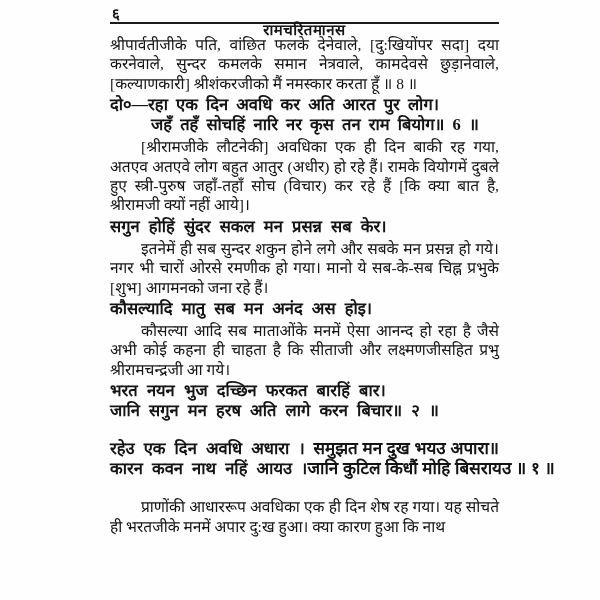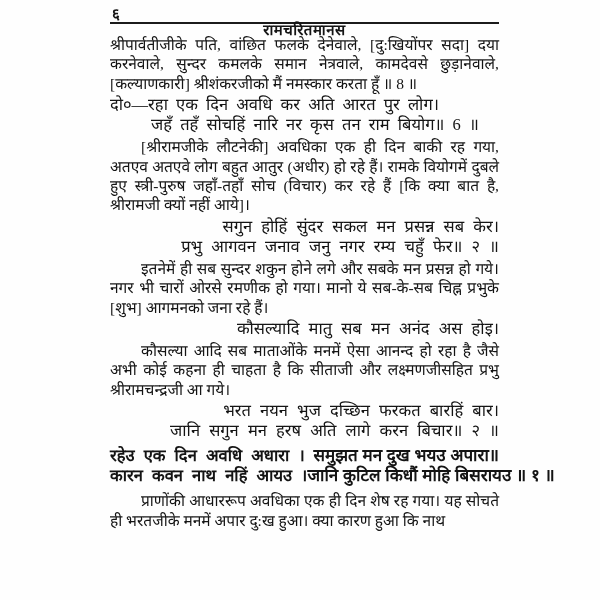--- a/index.html
+++ b/index.html
@@ -43,30 +43,30 @@
     letter-spacing: 0.5px;
   }
   .para {
     font-size: 15.5px;
     line-height: 19.4px;
     text-align: justify;
     margin: 0;
   }
   .para.indent { text-indent: 31px; }
   .verse {
-    font-weight: normal;
+    font-weight: bold;
     font-size: 16.5px;
     line-height: 20px;
     margin: 2px 0 2px 0;
     word-spacing: 4px;
   }
   .verse .vline { display: block; }
   .doha-open .vline2 { margin-left: 41px; }
-  .verse.centered { text-align: right; word-spacing: 5px; }
-  .chaupai { margin: 5px 0; }
+  .verse.centered { text-align: left; word-spacing: 5px; }
+  .chaupai { margin: 18px 0; }
   .chaupai .cline {
     display: flex;
     justify-content: space-between;
     align-items: baseline;
     font-weight: bold;
     line-height: 20px;
   }
   .chaupai .half-left  { font-size: 16.5px; word-spacing: 5px; white-space: nowrap; }
   .chaupai .half-right { font-size: 17px;  word-spacing: 0.5px; white-space: nowrap; }
 </style>
@@ -85,21 +85,20 @@
 
     <div class="verse doha-open">
       <span class="vline vline1">दो०—रहा एक दिन अवधि कर अति आरत पुर लोग।</span>
       <span class="vline vline2">जहँ तहँ सोचहिं नारि नर कृस तन राम बियोग॥ 6 ॥</span>
     </div>
 
     <p class="para indent">[श्रीरामजीके लौटनेकी] अवधिका एक ही दिन बाकी रह गया, अतएव अतएवे लोग बहुत आतुर (अधीर) हो रहे हैं। रामके वियोगमें दुबले हुए स्त्री-पुरुष जहाँ-तहाँ सोच (विचार) कर रहे हैं [कि क्या बात है, श्रीरामजी क्यों नहीं आये]।</p>
 
     <div class="verse centered">
       <span class="vline">सगुन होहिं सुंदर सकल मन प्रसन्न सब केर।</span>
-      <span class="vline">प्रभु आगवन जनाव जनु नगर रम्य चहुँ फेर॥ २ ॥</span>
     </div>
 
     <p class="para indent">इतनेमें ही सब सुन्दर शकुन होने लगे और सबके मन प्रसन्न हो गये। नगर भी चारों ओरसे रमणीक हो गया। मानो ये सब-के-सब चिह्न प्रभुके [शुभ] आगमनको जना रहे हैं।</p>
 
     <div class="verse centered">
       <span class="vline">कौसल्यादि मातु सब मन अनंद अस होइ।</span>
     </div>
 
     <p class="para indent">कौसल्या आदि सब माताओंके मनमें ऐसा आनन्द हो रहा है जैसे अभी कोई कहना ही चाहता है कि सीताजी और लक्ष्मणजीसहित प्रभु श्रीरामचन्द्रजी आ गये।</p>
 

